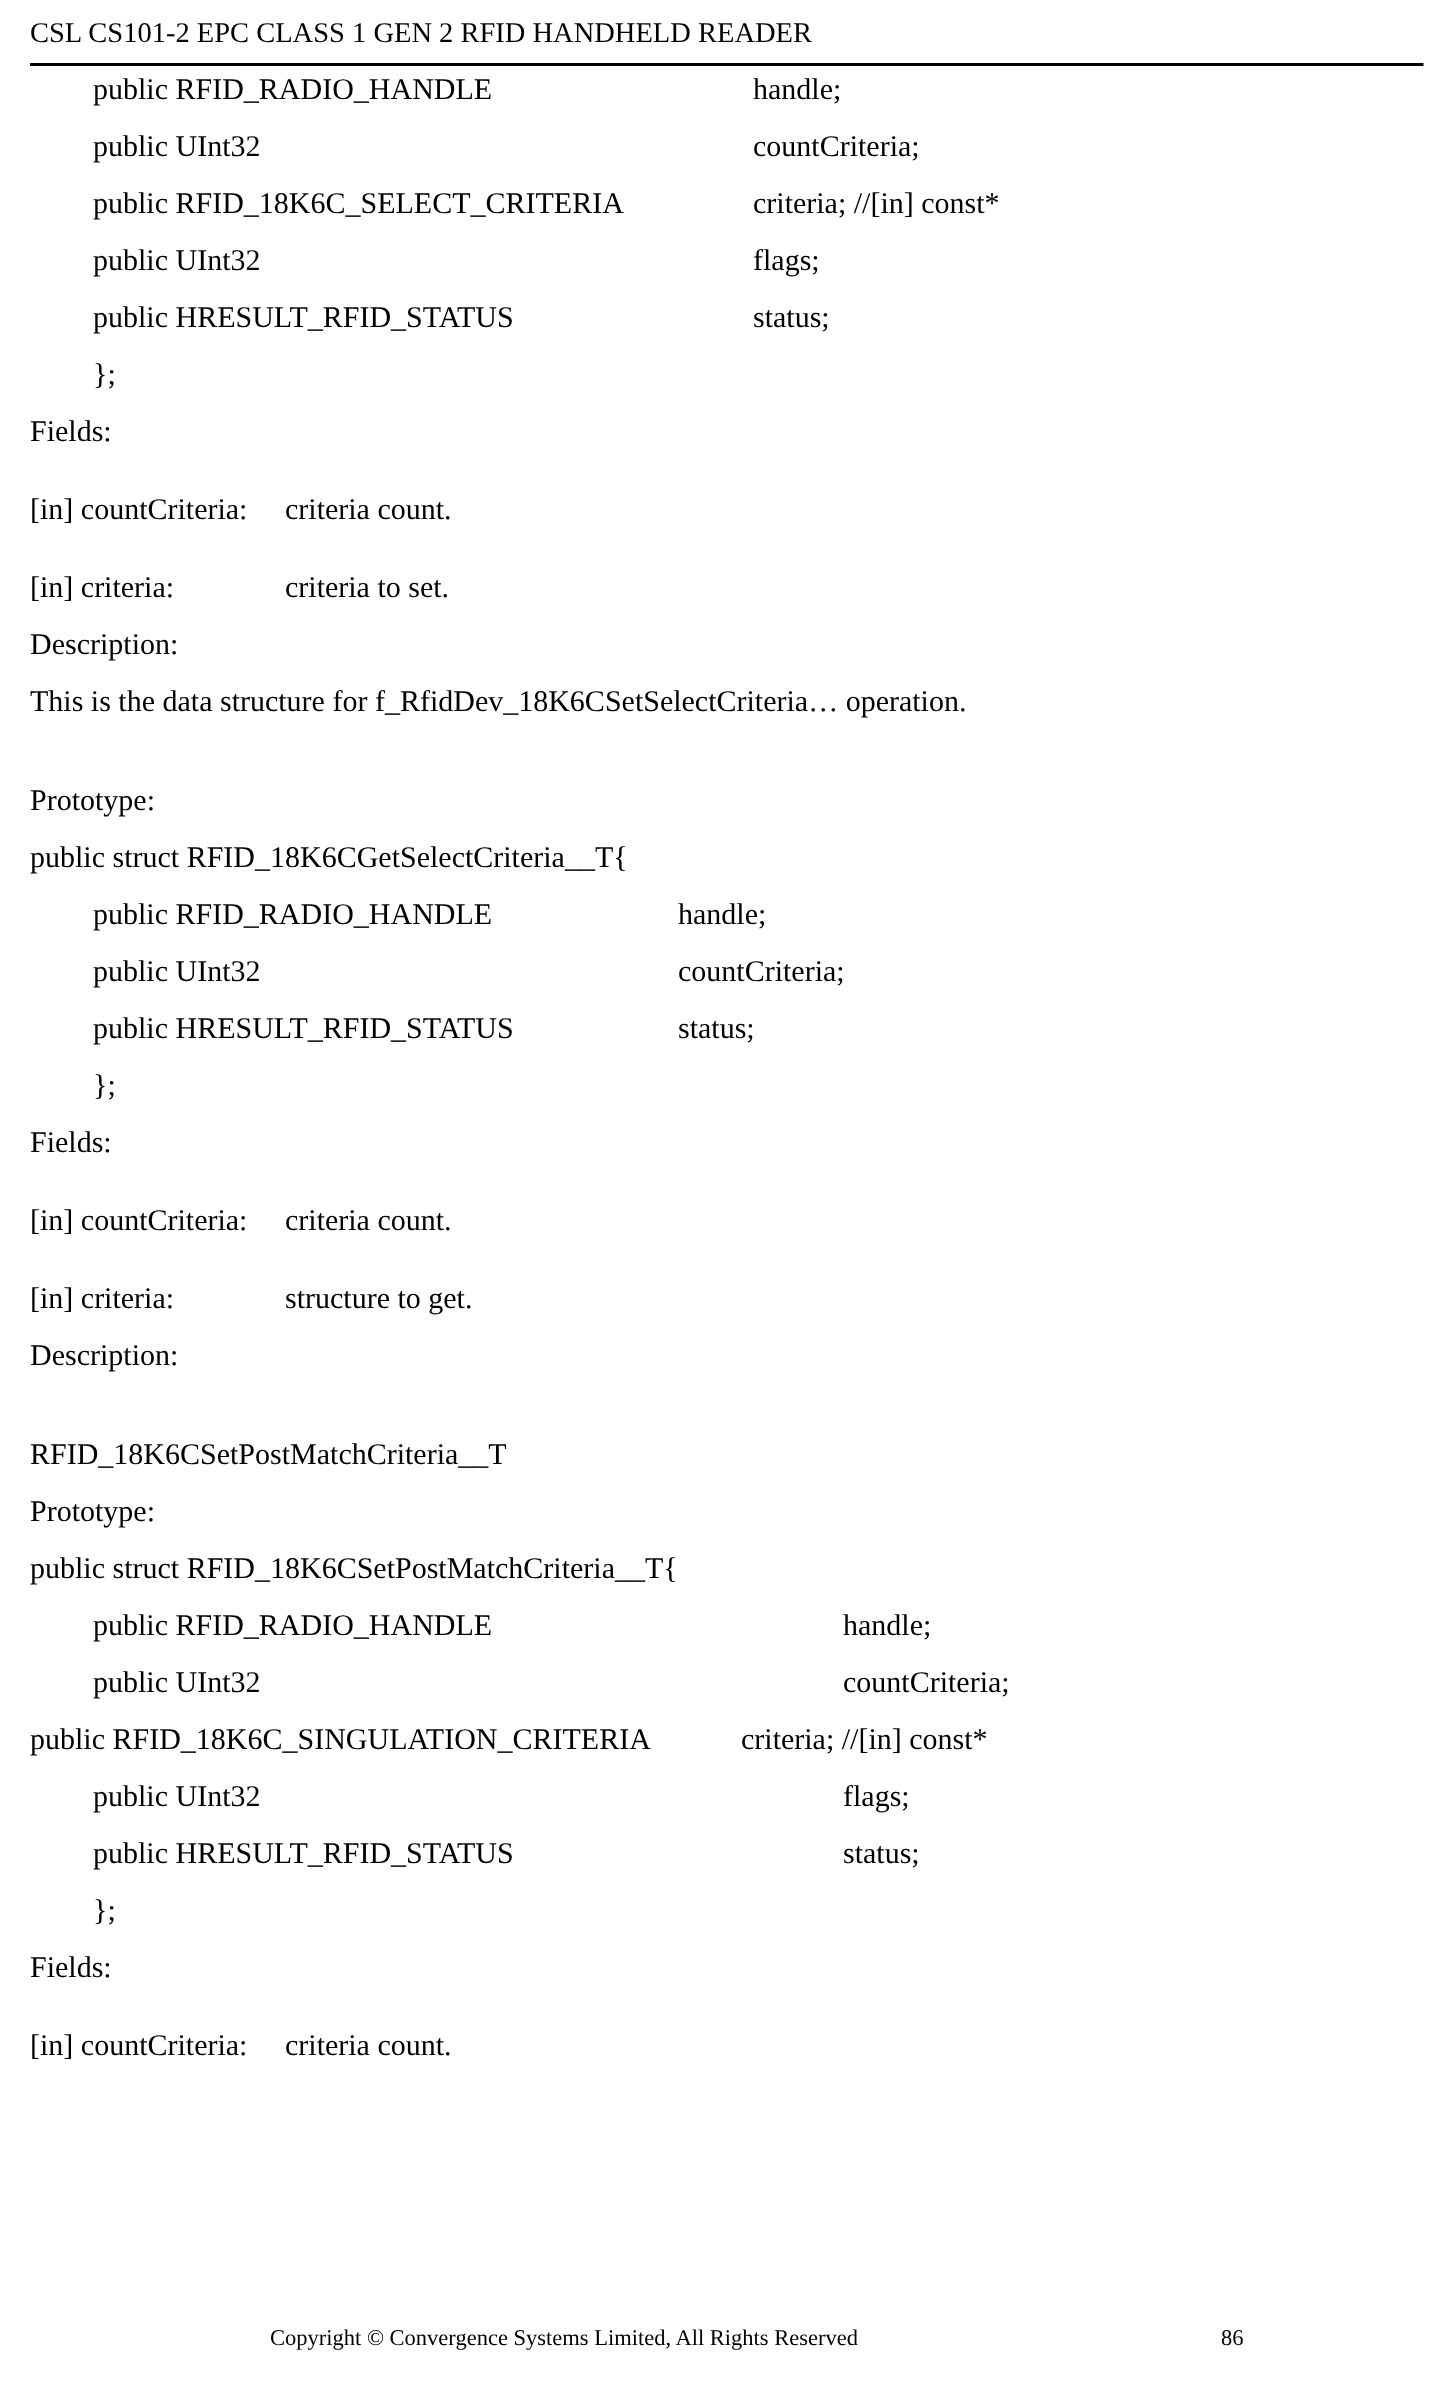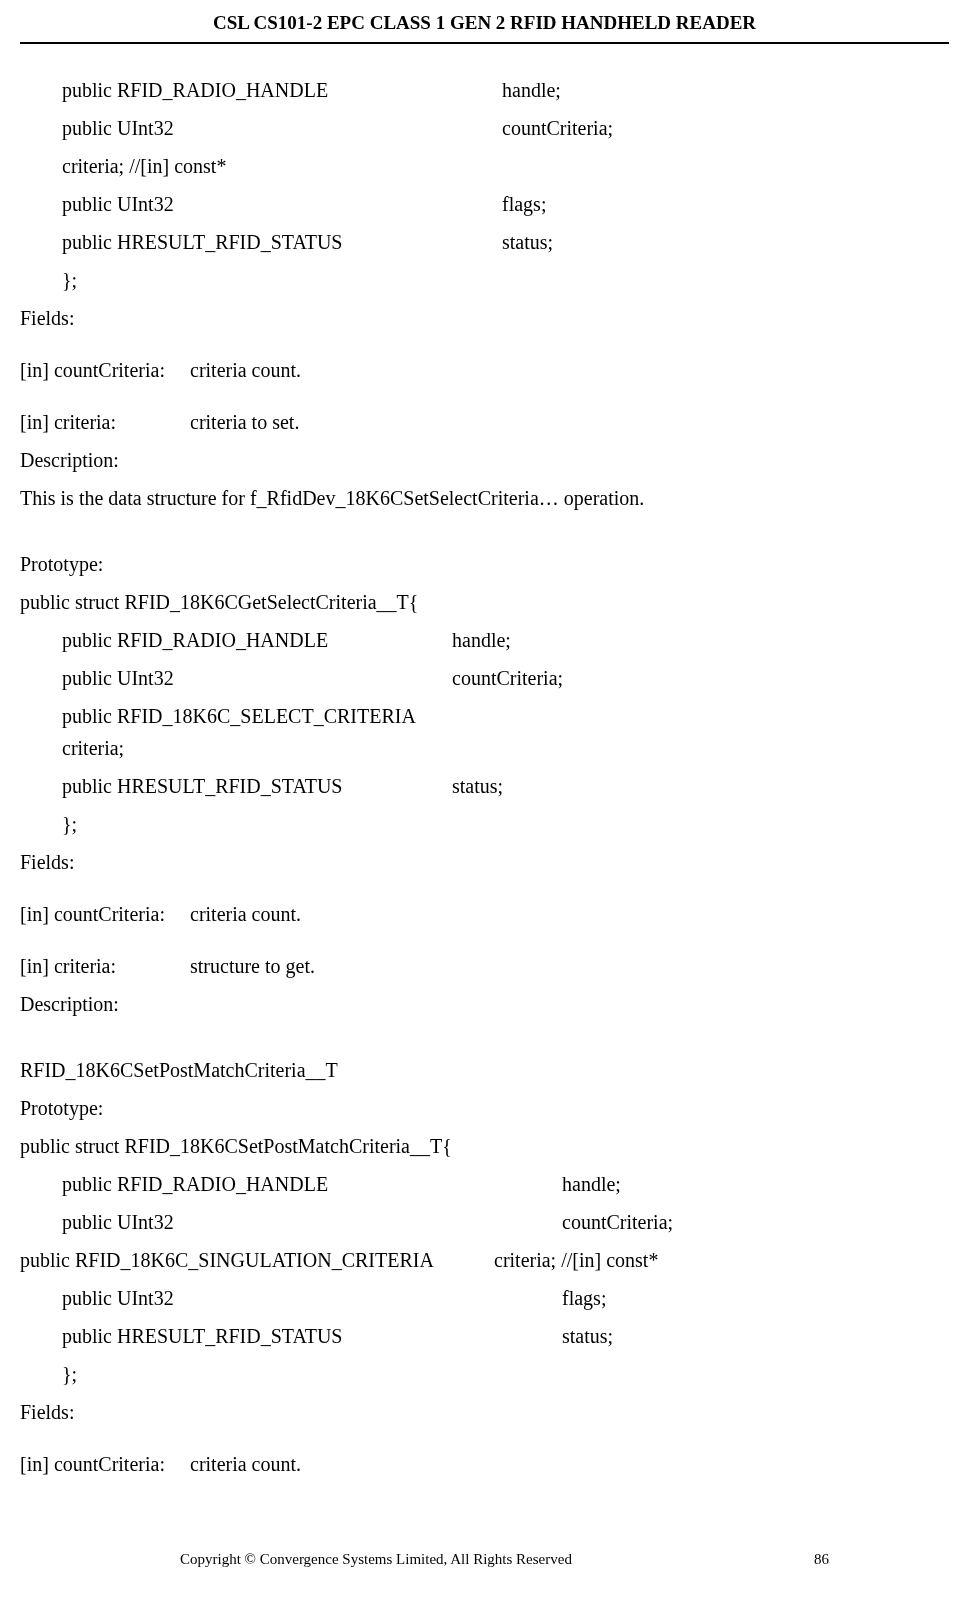--- a/index.html
+++ b/index.html
@@ -9,28 +9,26 @@
     color: #000;
     background: #fff;
     width: 969px;
     height: 1599px;
     position: relative;
     padding: 0 20px;
     line-height: 1.6;
   }
   .header {
     display: flex;
-    justify-content: center;
+    justify-content: space-between;
     padding: 8px 0 4px 0;
     border-bottom: 2px solid #000;
     font-size: 19px;
-    font-weight: bold;
   }
   .content {
-    padding-top: 30px;
     padding-left: 0;
   }
   .line { margin-bottom: 6px; }
   .indent { padding-left: 42px; }
   .struct-row { display: flex; margin-bottom: 6px; padding-left: 42px; }
   .struct-row2 { display: flex; margin-bottom: 6px; padding-left: 0; gap: 14px; }
   .col-a { flex: 0 0 auto; }
   .field-row { display: flex; margin-bottom: 6px; margin-top: 20px; }
   .field-label { flex: 0 0 170px; }
   .spacer { height: 28px; }
@@ -57,20 +55,21 @@
   <div id="s1rows">
       <div class="struct-row">
         <span class="col-a" style="width: 440px;">public RFID_RADIO_HANDLE</span>
         <span>handle;</span>
       </div>
       <div class="struct-row">
         <span class="col-a" style="width: 440px;">public UInt32</span>
         <span>countCriteria;</span>
       </div>
       <div class="struct-row">
+        <span class="col-a" style="width: 440px;">public RFID_18K6C_SELECT_CRITERIA</span>
         <span>criteria; //[in] const*</span>
       </div>
       <div class="struct-row">
         <span class="col-a" style="width: 440px;">public UInt32</span>
         <span>flags;</span>
       </div>
       <div class="struct-row">
         <span class="col-a" style="width: 440px;">public HRESULT_RFID_STATUS</span>
         <span>status;</span>
       </div>
@@ -95,24 +94,20 @@
   <div class="line">Prototype:</div>
   <div class="line">public struct RFID_18K6CGetSelectCriteria__T{</div>
   <div id="s2rows">
       <div class="struct-row">
         <span class="col-a" style="width: 390px;">public RFID_RADIO_HANDLE</span>
         <span>handle;</span>
       </div>
       <div class="struct-row">
         <span class="col-a" style="width: 390px;">public UInt32</span>
         <span>countCriteria;</span>
-      </div>
-      <div class="struct-row">
-        <span class="col-a" style="width: 390px;">public RFID_18K6C_SELECT_CRITERIA criteria;</span>
-        <span></span>
       </div>
       <div class="struct-row">
         <span class="col-a" style="width: 390px;">public HRESULT_RFID_STATUS</span>
         <span>status;</span>
       </div>
     </div>
   <div class="line indent">};</div>
   <div class="line">Fields:</div>
   <div id="s2fields">
       <div class="field-row">

